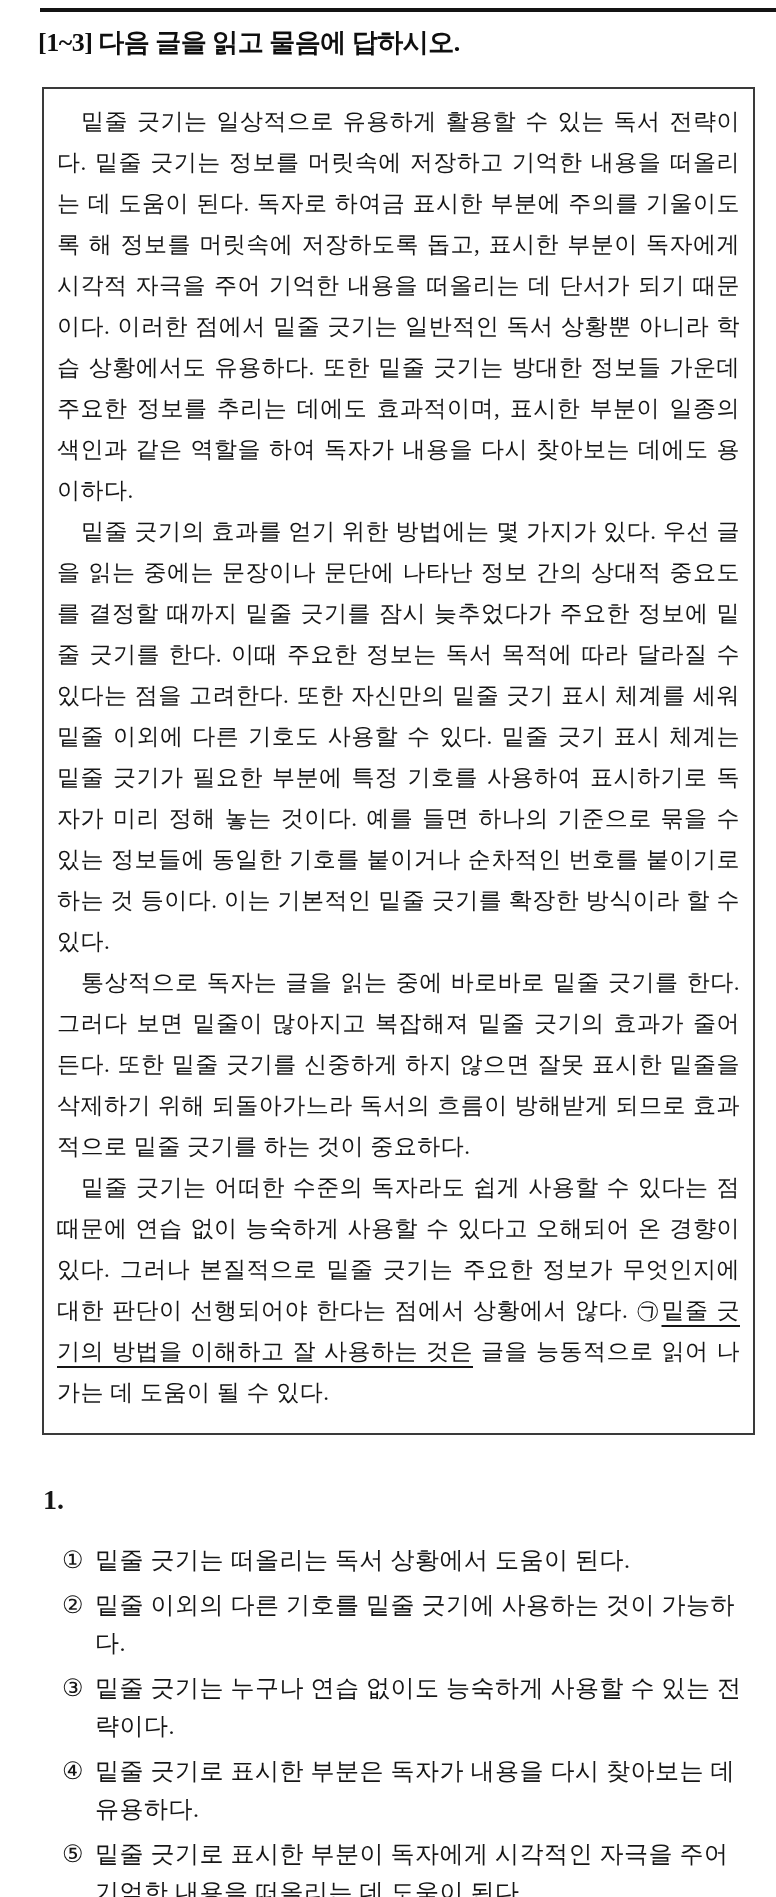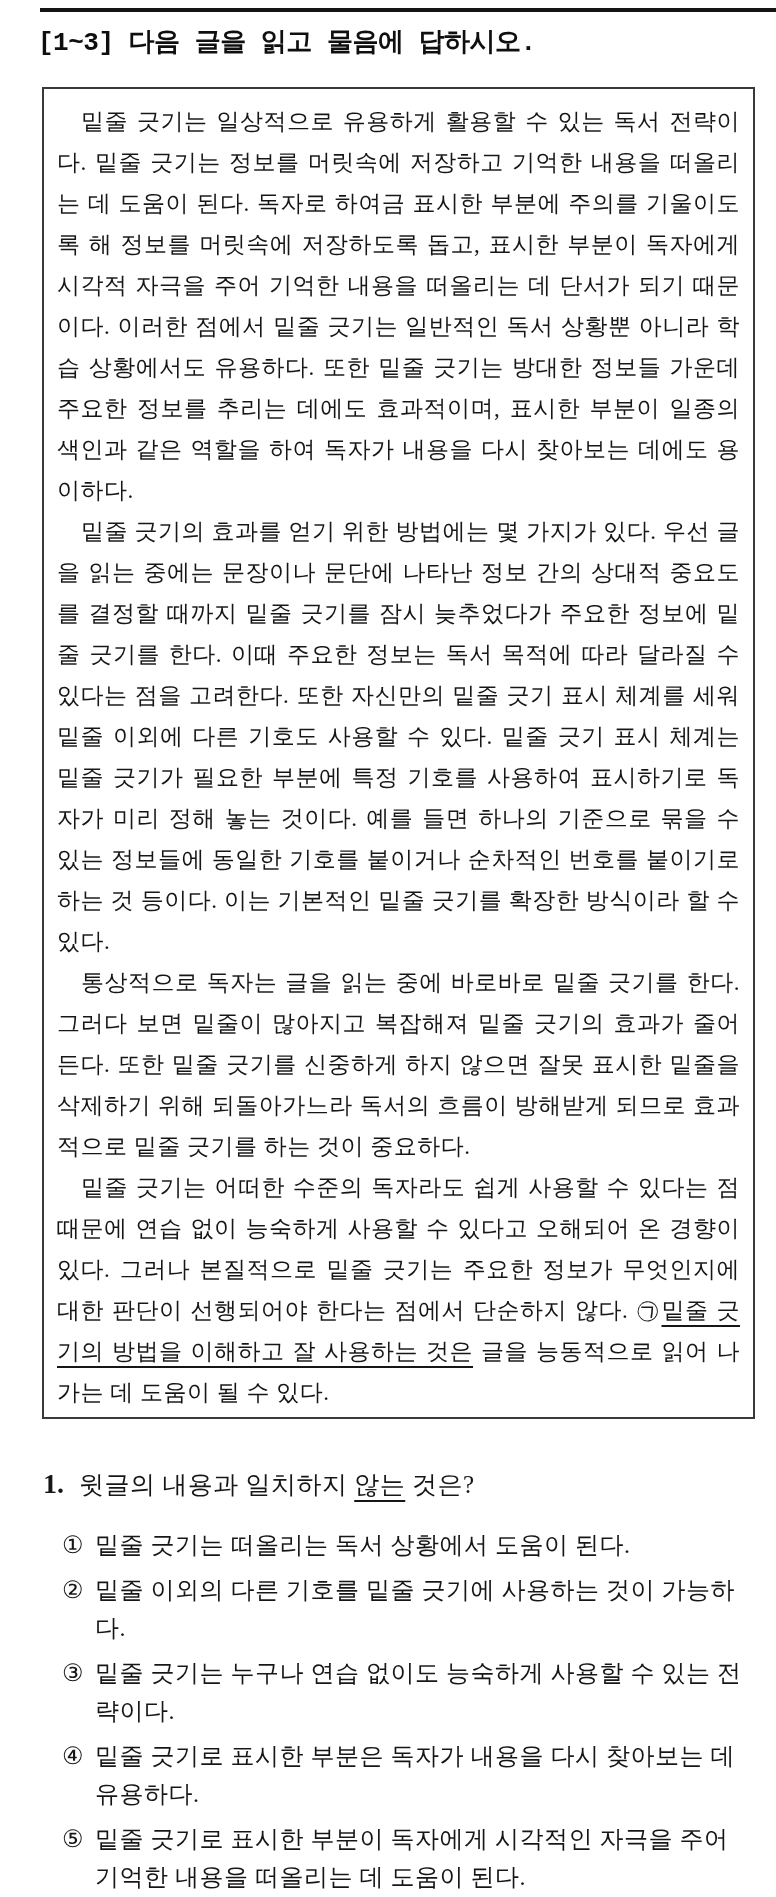--- a/index.html
+++ b/index.html
@@ -21,33 +21,33 @@
     background: #ffffff;
   }
   .top-rule {
     margin: 8px 0 0 40px;
     border: 0;
     border-top: 4px solid #141414;
     height: 0;
   }
   .section-header {
     margin: 15px 20px 0 38px;
-    font-family: Liberation Mono, monospace;
+    font-family: Liberation Serif, serif;
     font-weight: bold;
     font-size: 26px;
     line-height: 32px;
     color: #0f0f0f;
     letter-spacing: -0.5px;
   }
   .passage-box {
     box-sizing: border-box;
     margin: 28px 0 0 42px;
     width: 713px;
     border: 2px solid #3a3a3a;
-    padding: 12px 13px 4px 13px;
+    padding: 12px 13px 20px 13px;
     background: #ffffff;
   }
   .passage p {
     margin: 0;
     font-size: 23px;
     line-height: 41px;
     text-align: justify;
     text-indent: 24px;
     word-break: break-all;
     letter-spacing: 0.5px;
@@ -102,28 +102,27 @@
 
   <hr class="top-rule">
 
   <div class="section-header">[1~3] 다음 글을 읽고 물음에 답하시오.</div>
 
   <div class="passage-box">
     <div class="passage">
         <p><span>밑줄 긋기는 일상적으로 유용하게 활용할 수 있는 독서 전략이다. 밑줄 긋기는 정보를 머릿속에 저장하고 기억한 내용을 떠올리는 데 도움이 된다. 독자로 하여금 표시한 부분에 주의를 기울이도록 해 정보를 머릿속에 저장하도록 돕고, 표시한 부분이 독자에게 시각적 자극을 주어 기억한 내용을 떠올리는 데 단서가 되기 때문이다. 이러한 점에서 밑줄 긋기는 일반적인 독서 상황뿐 아니라 학습 상황에서도 유용하다. 또한 밑줄 긋기는 방대한 정보들 가운데 주요한 정보를 추리는 데에도 효과적이며, 표시한 부분이 일종의 색인과 같은 역할을 하여 독자가 내용을 다시 찾아보는 데에도 용이하다.</span></p>
         <p><span>밑줄 긋기의 효과를 얻기 위한 방법에는 몇 가지가 있다. 우선 글을 읽는 중에는 문장이나 문단에 나타난 정보 간의 상대적 중요도를 결정할 때까지 밑줄 긋기를 잠시 늦추었다가 주요한 정보에 밑줄 긋기를 한다. 이때 주요한 정보는 독서 목적에 따라 달라질 수 있다는 점을 고려한다. 또한 자신만의 밑줄 긋기 표시 체계를 세워 밑줄 이외에 다른 기호도 사용할 수 있다. 밑줄 긋기 표시 체계는 밑줄 긋기가 필요한 부분에 특정 기호를 사용하여 표시하기로 독자가 미리 정해 놓는 것이다. 예를 들면 하나의 기준으로 묶을 수 있는 정보들에 동일한 기호를 붙이거나 순차적인 번호를 붙이기로 하는 것 등이다. 이는 기본적인 밑줄 긋기를 확장한 방식이라 할 수 있다.</span></p>
         <p><span>통상적으로 독자는 글을 읽는 중에 바로바로 밑줄 긋기를 한다. 그러다 보면 밑줄이 많아지고 복잡해져 밑줄 긋기의 효과가 줄어든다. 또한 밑줄 긋기를 신중하게 하지 않으면 잘못 표시한 밑줄을 삭제하기 위해 되돌아가느라 독서의 흐름이 방해받게 되므로 효과적으로 밑줄 긋기를 하는 것이 중요하다.</span></p>
-        <p><span>밑줄 긋기는 어떠한 수준의 독자라도 쉽게 사용할 수 있다는 점 때문에 연습 없이 능숙하게 사용할 수 있다고 오해되어 온 경향이 있다. 그러나 본질적으로 밑줄 긋기는 주요한 정보가 무엇인지에 대한 판단이 선행되어야 한다는 점에서 단순하지 않다. ㉠</span><span class="ul">밑줄 긋기의 방법을 이해하고 잘 사용하는 것은</span><span> 글을 능동적으로 읽어 나가는 데 도움이 될 수 있다.</span></p>
+        <p><span>밑줄 긋기는 어떠한 수준의 독자라도 쉽게 사용할 수 있다는 점 때문에 연습 없이 능숙하게 사용할 수 있다고 오해되어 온 경향이 있다. 그러나 본질적으로 밑줄 긋기는 주요한 정보가 무엇인지에 대한 판단이 선행되어야 한다는 점에서 상황에서 않다. ㉠</span><span class="ul">밑줄 긋기의 방법을 이해하고 잘 사용하는 것은</span><span> 글을 능동적으로 읽어 나가는 데 도움이 될 수 있다.</span></p>
       </div>
   </div>
 
   <div class="question">
     <div class="q-head">
       <span class="q-num">1.</span>
-      <span class="q-text"><span>윗글의 내용과 일치하지 </span><span class="ul">않는</span><span> 것은?</span></span>
     </div>
     <ol class="options">
         <li><span class="opt-marker">①</span><span>밑줄 긋기는 떠올리는 독서 상황에서 도움이 된다.</span></li>
         <li><span class="opt-marker">②</span><span>밑줄 이외의 다른 기호를 밑줄 긋기에 사용하는 것이 가능하다.</span></li>
         <li><span class="opt-marker">③</span><span>밑줄 긋기는 누구나 연습 없이도 능숙하게 사용할 수 있는 전략이다.</span></li>
         <li><span class="opt-marker">④</span><span>밑줄 긋기로 표시한 부분은 독자가 내용을 다시 찾아보는 데 유용하다.</span></li>
         <li><span class="opt-marker">⑤</span><span>밑줄 긋기로 표시한 부분이 독자에게 시각적인 자극을 주어 기억한 내용을 떠올리는 데 도움이 된다.</span></li>
       </ol>
   </div>
 

